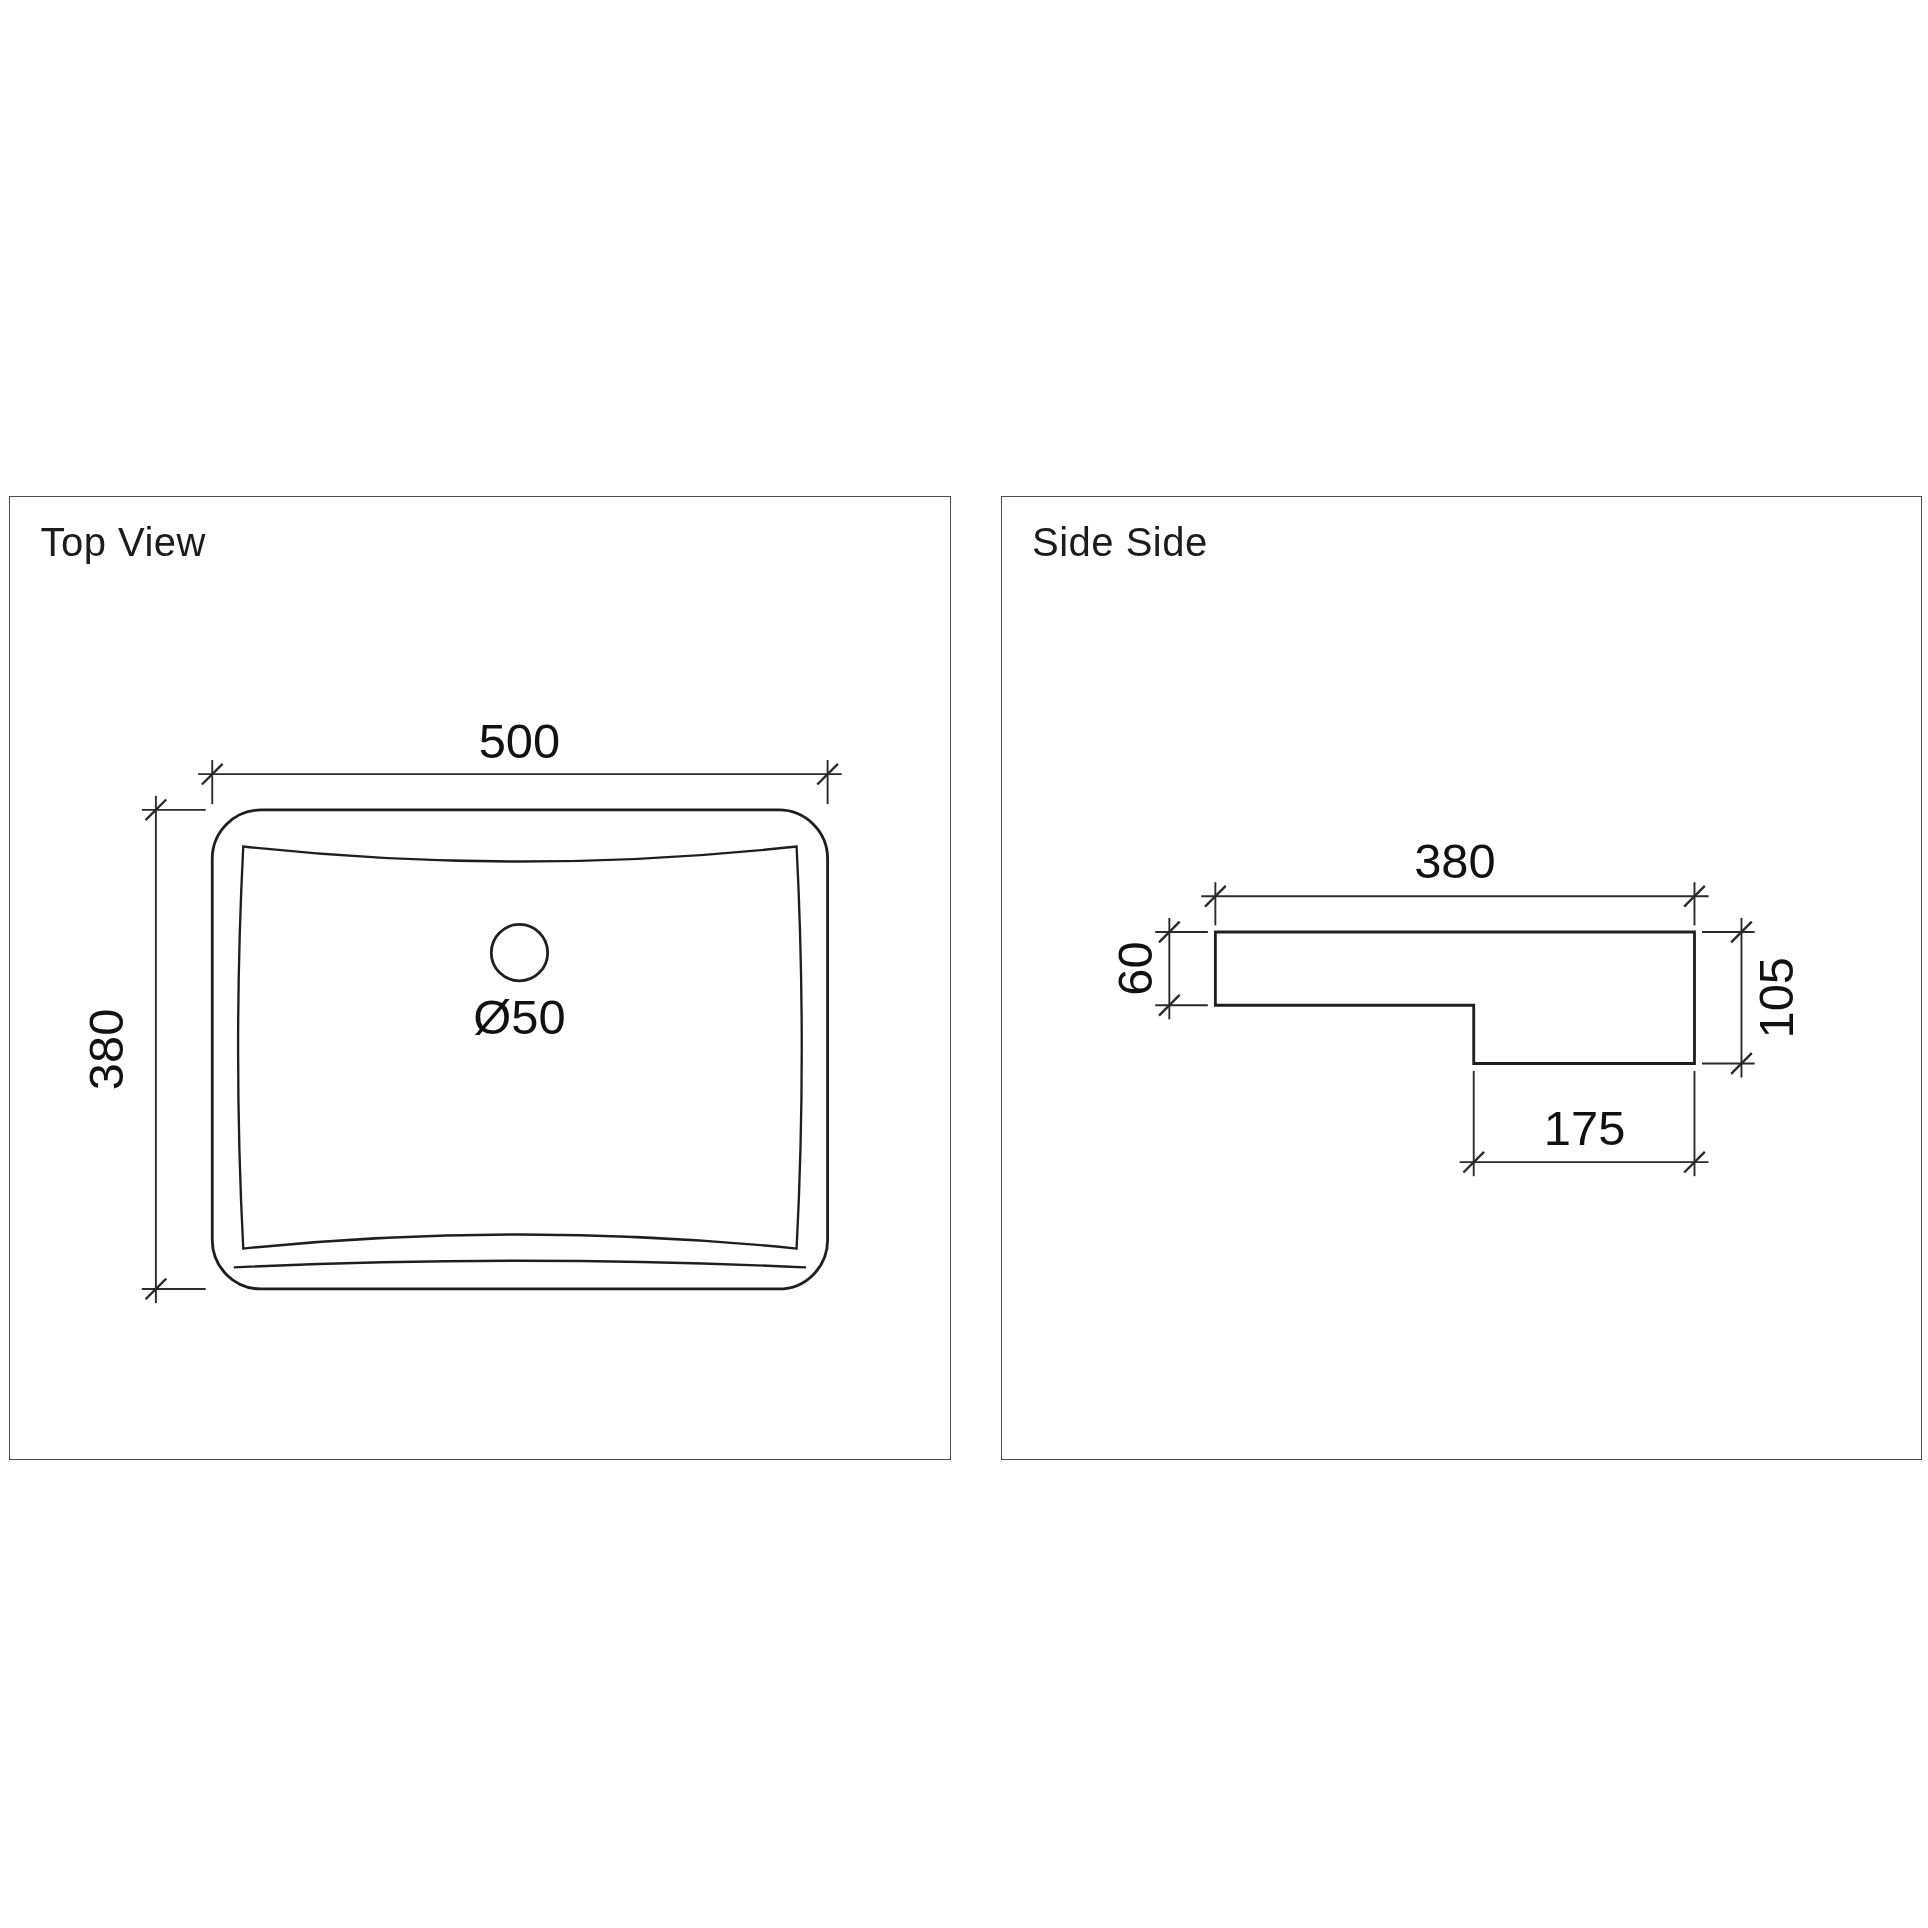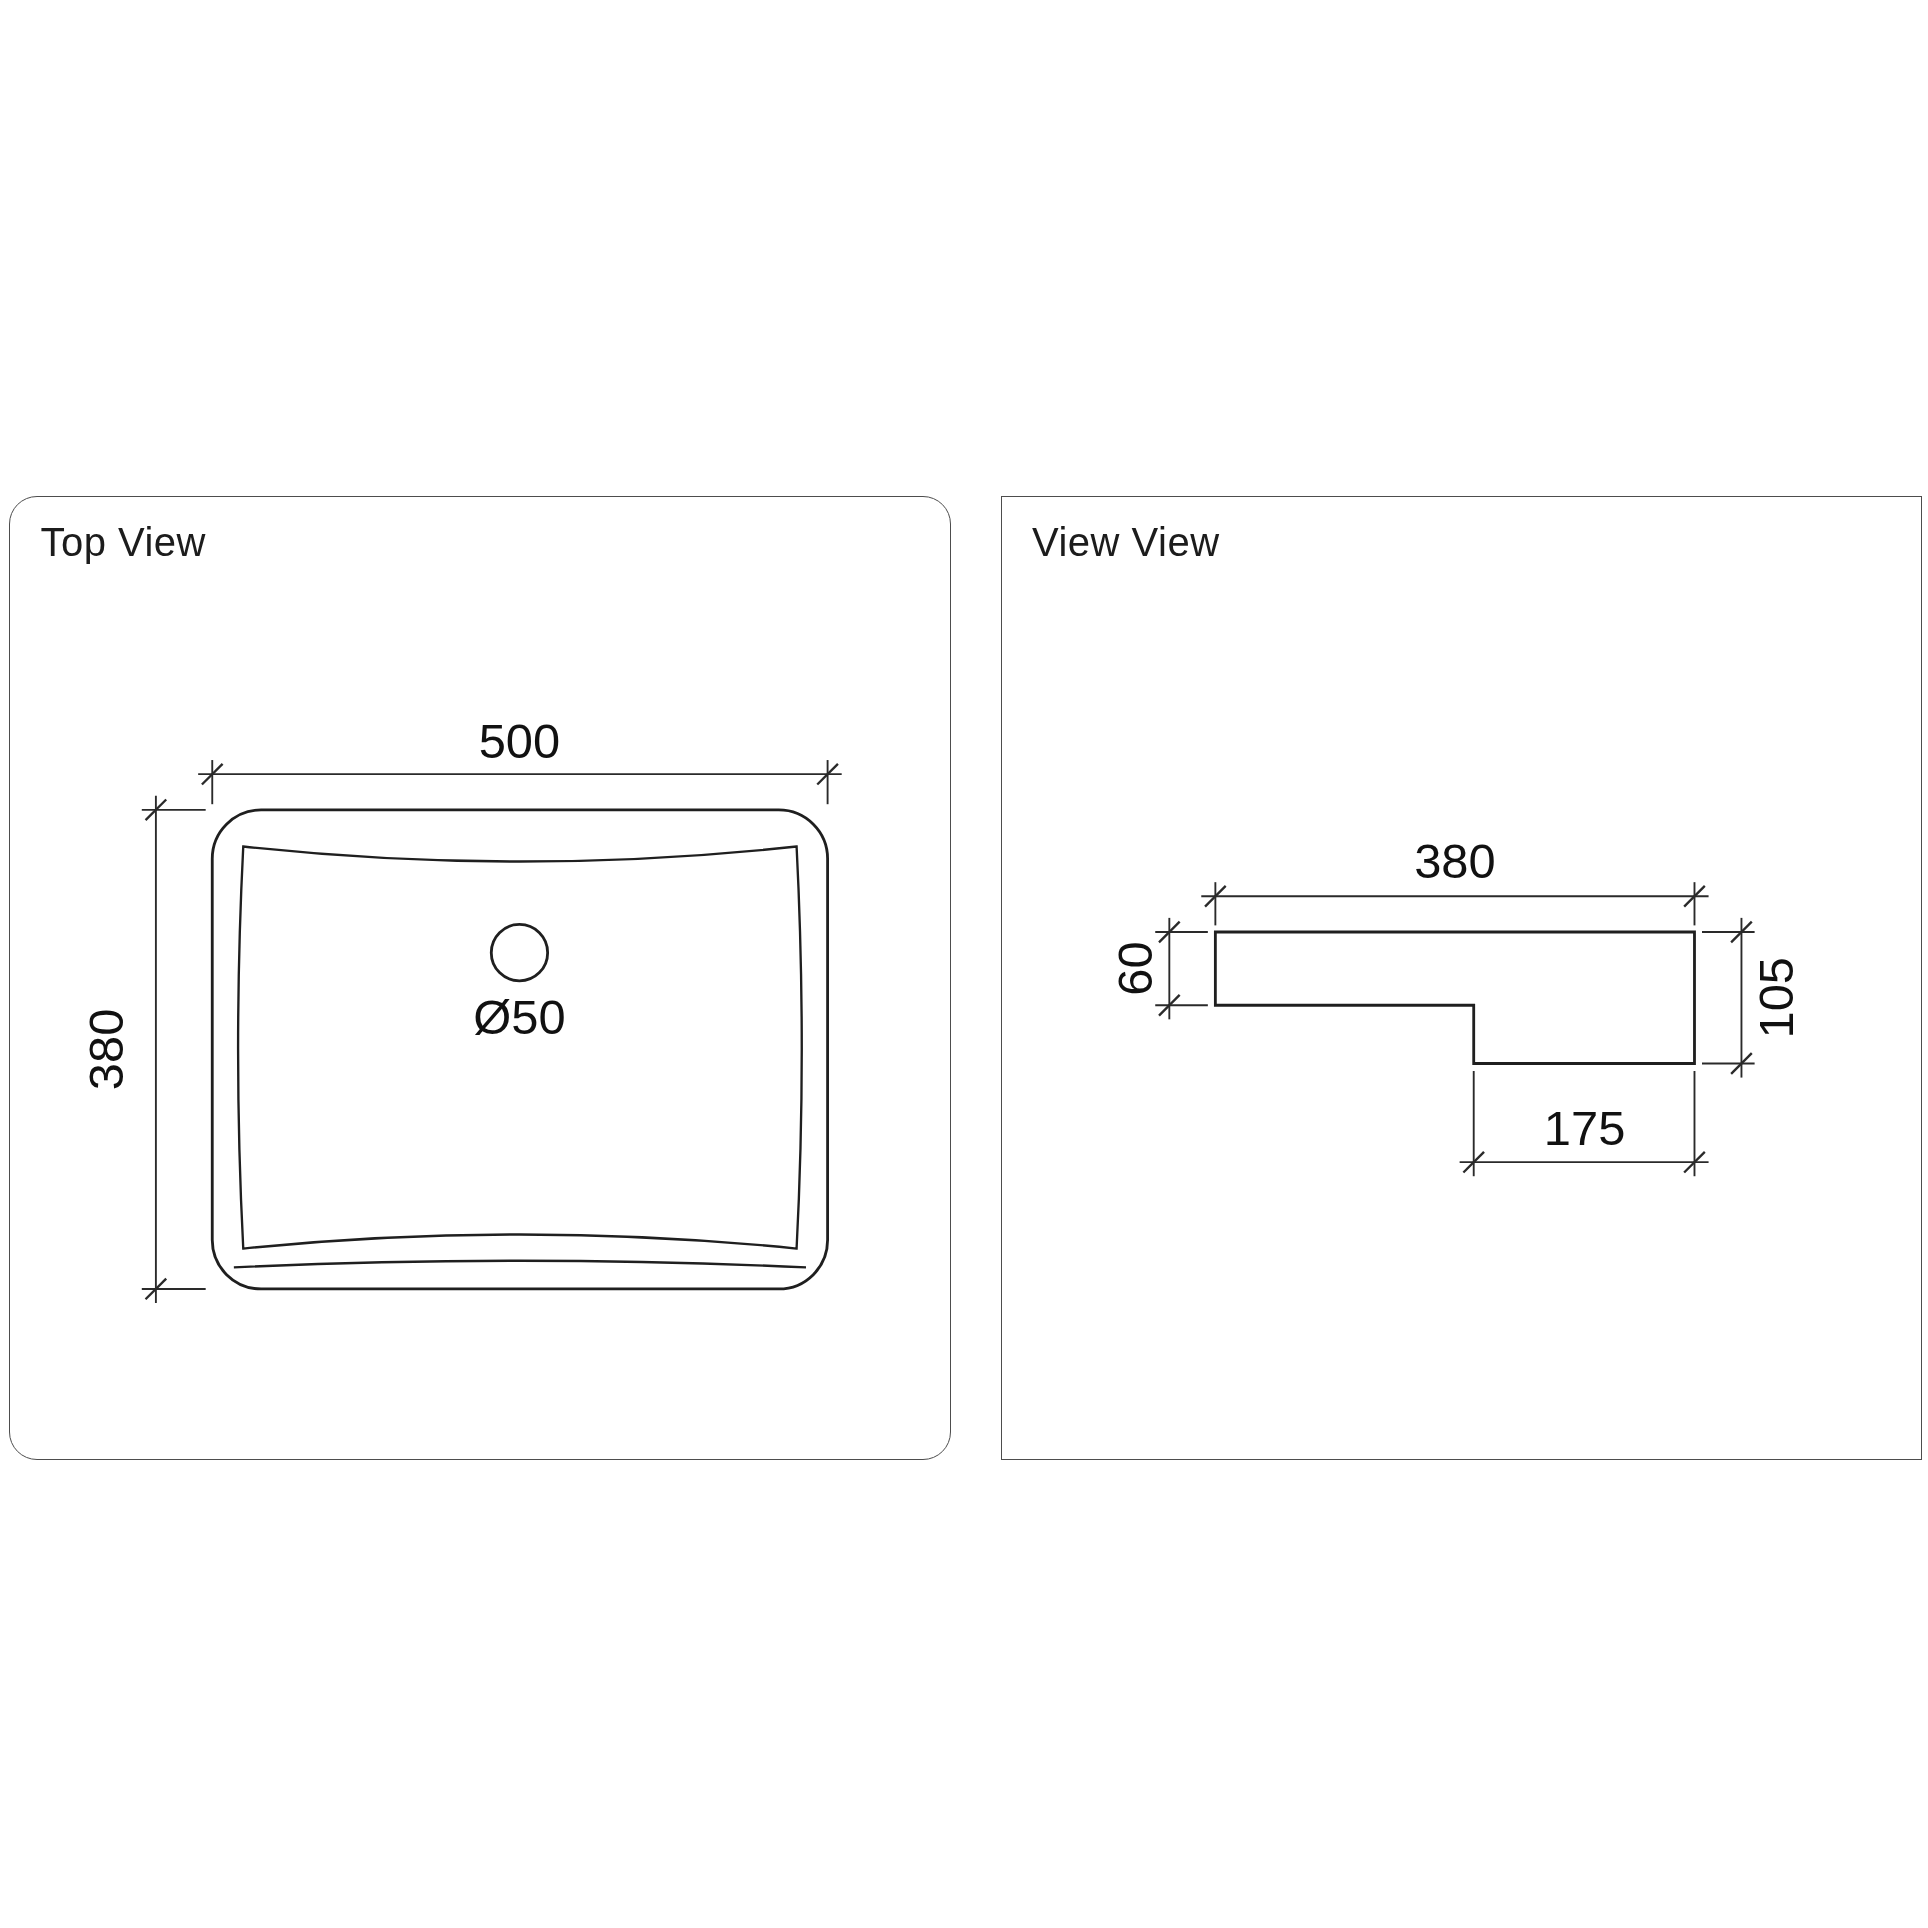--- a/index.html
+++ b/index.html
@@ -6,21 +6,21 @@
   html, body { width: 1928px; height: 1928px; background: #ffffff; }
   body { position: relative; font-family: "Liberation Sans", sans-serif; }
 
   .panel {
     position: absolute;
     top: 496px;
     height: 964px;
     background: #ffffff;
     border: 1.9px solid #4d4d4d;
   }
-  .panel-left  { left: 9.4px;   width: 942px; border-radius: 28px; }
+  .panel-left  { left: 9.4px;   width: 942px; }
   .panel-right { left: 1001px; width: 921px;  }
 
   .panel-title {
     position: absolute;
     left: 30px;
     top: 22.6px;
     font-size: 40px;
     color: #1c1c1c;
     letter-spacing: 0.5px;
     z-index: 2;
@@ -76,21 +76,21 @@
         <line class="dim" x1="155" y1="318" x2="155" y2="858"></line>
         <line class="tick" x1="144" y1="344" x2="166" y2="322"></line>
         <line class="tick" x1="144" y1="854" x2="166" y2="832"></line>
       </g>
       <text class="dim-num" x="120" y="588" text-anchor="middle" transform="rotate(-90 120 588)">380</text>
 
     </svg>
   </section>
 
   <section class="panel panel-right">
-    <div class="panel-title">View View</div>
+    <div class="panel-title">Side Side</div>
 
     <svg viewBox="0 0 978 1024">
 
       <path class="outline" d="M 227 463 L 737 463 L 737 603 L 502 603 L 502 541 L 227 541 Z"></path>
 
       <g>
         <line class="dim" x1="227" y1="456" x2="227" y2="410"></line>
         <line class="dim" x1="737" y1="456" x2="737" y2="410"></line>
         <line class="dim" x1="212" y1="425" x2="752" y2="425"></line>
         <line class="tick" x1="216" y1="436" x2="238" y2="414"></line>

